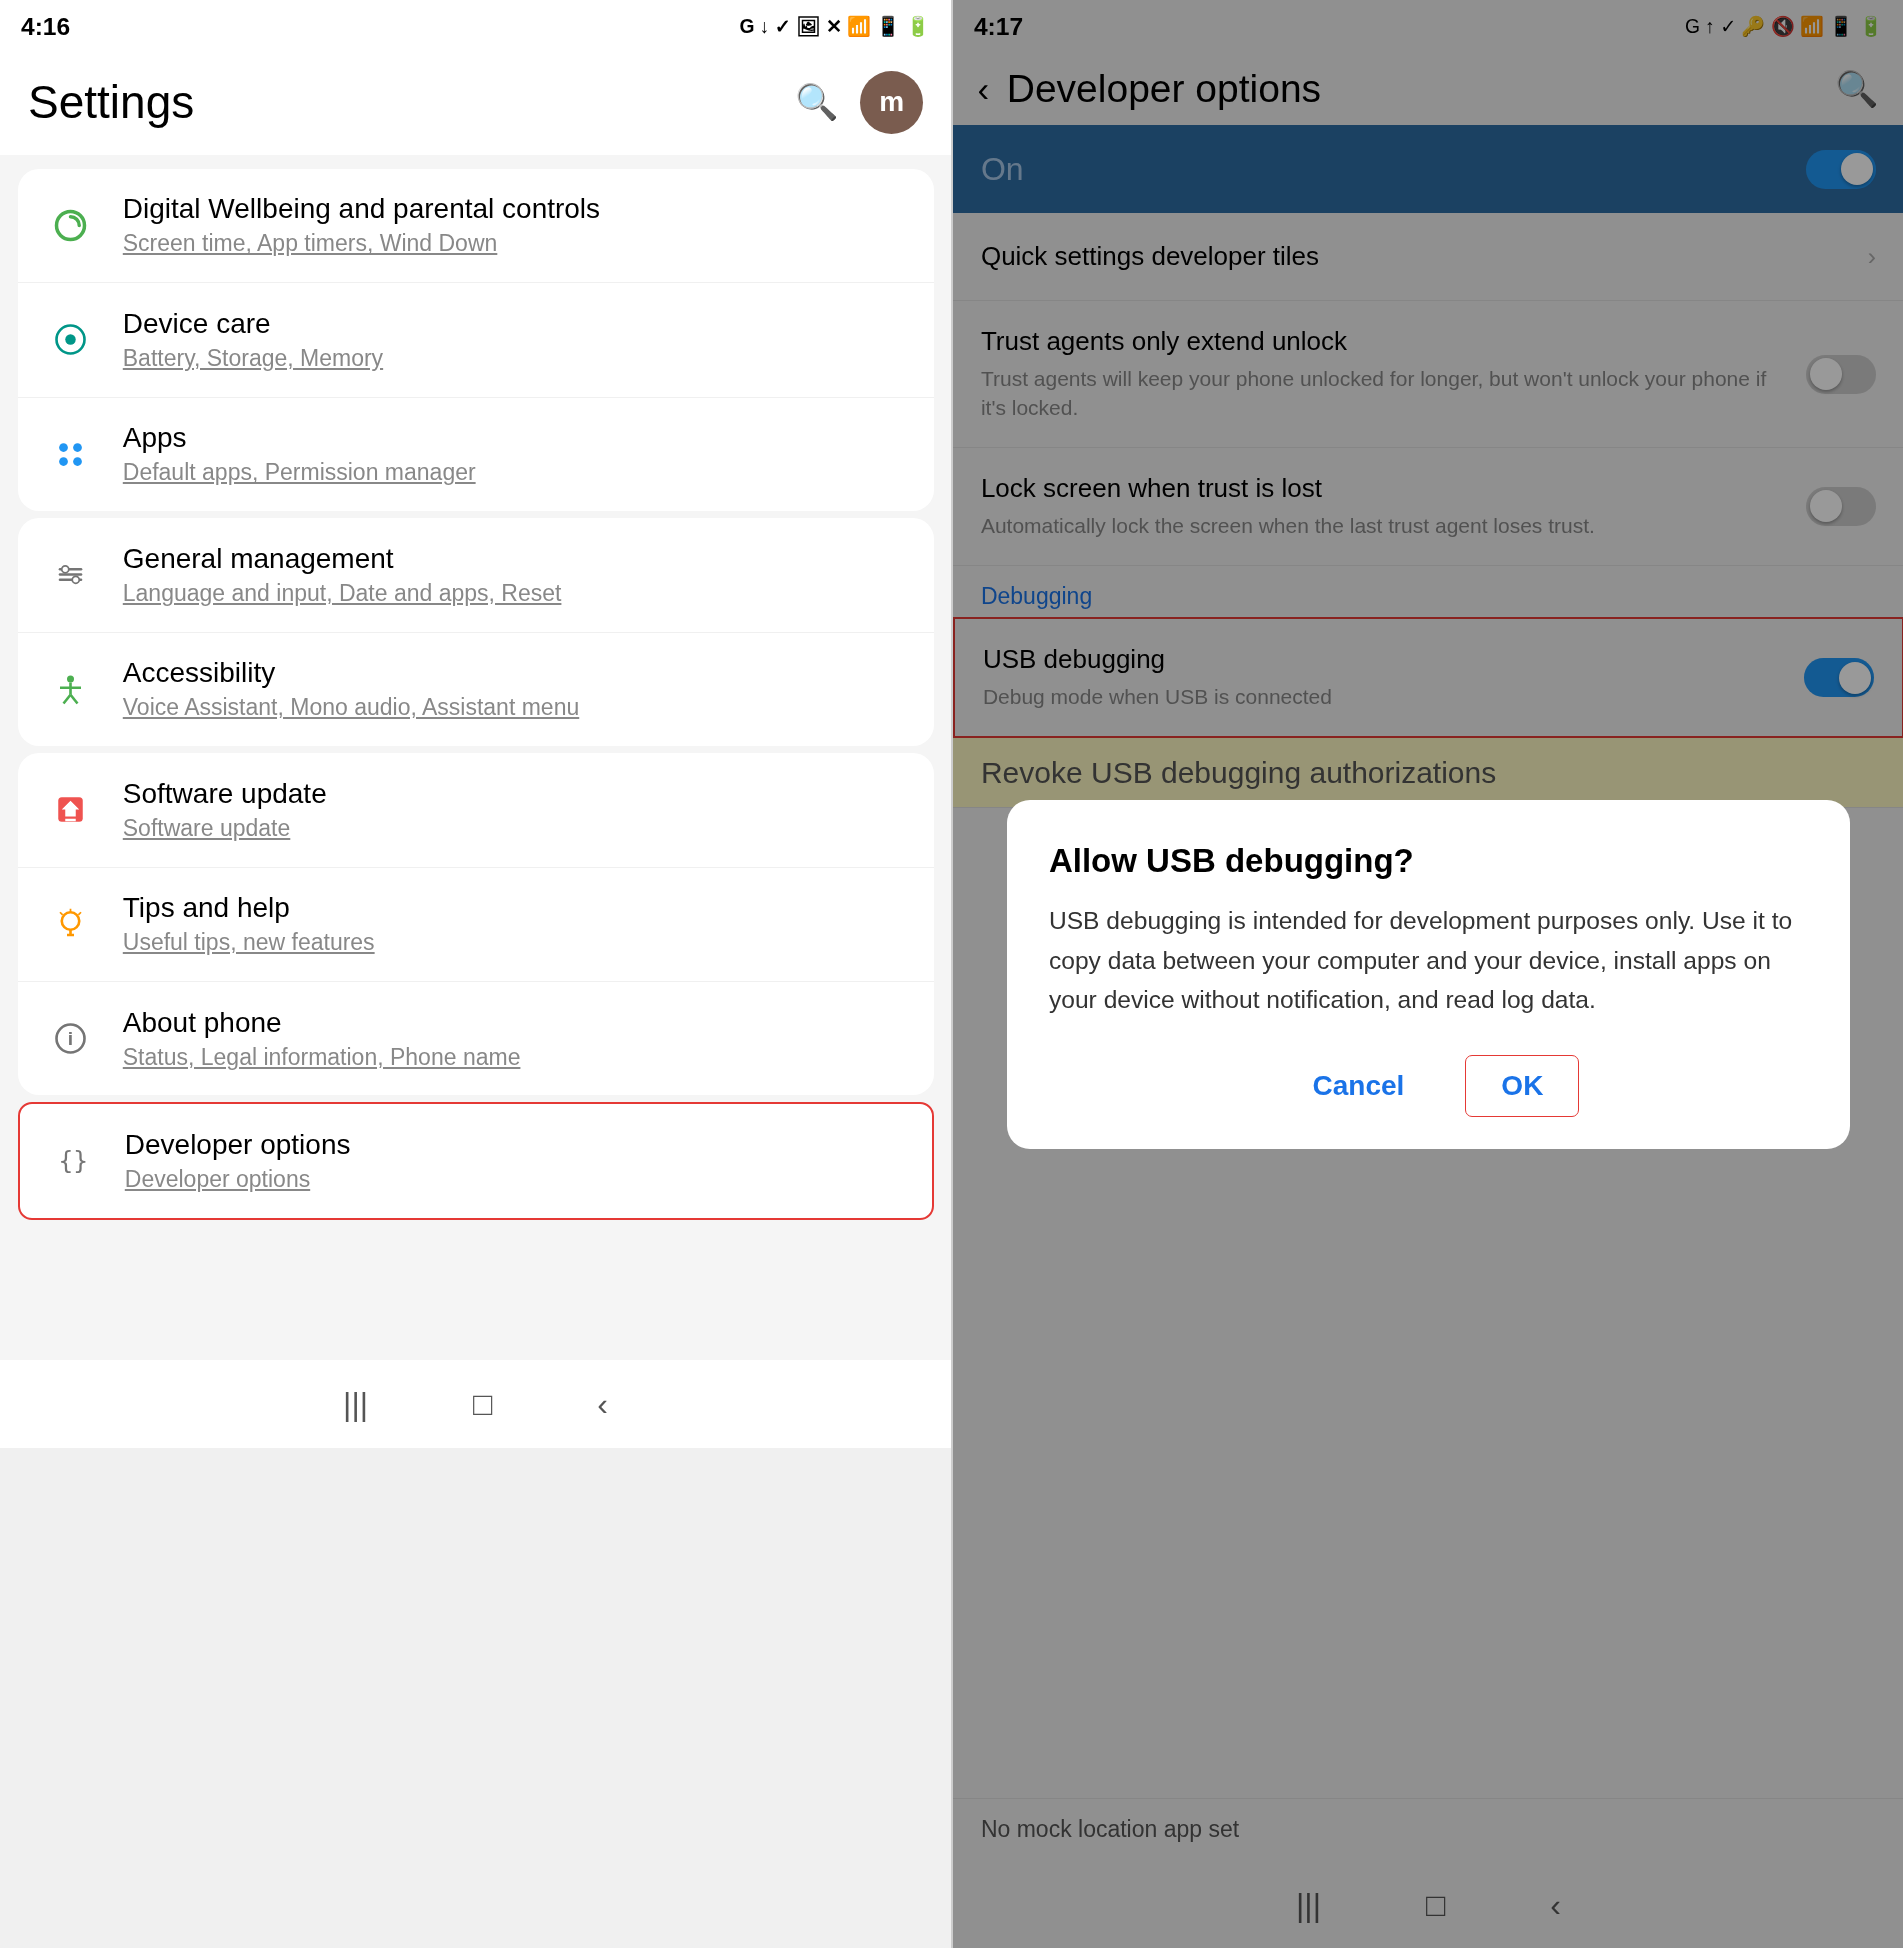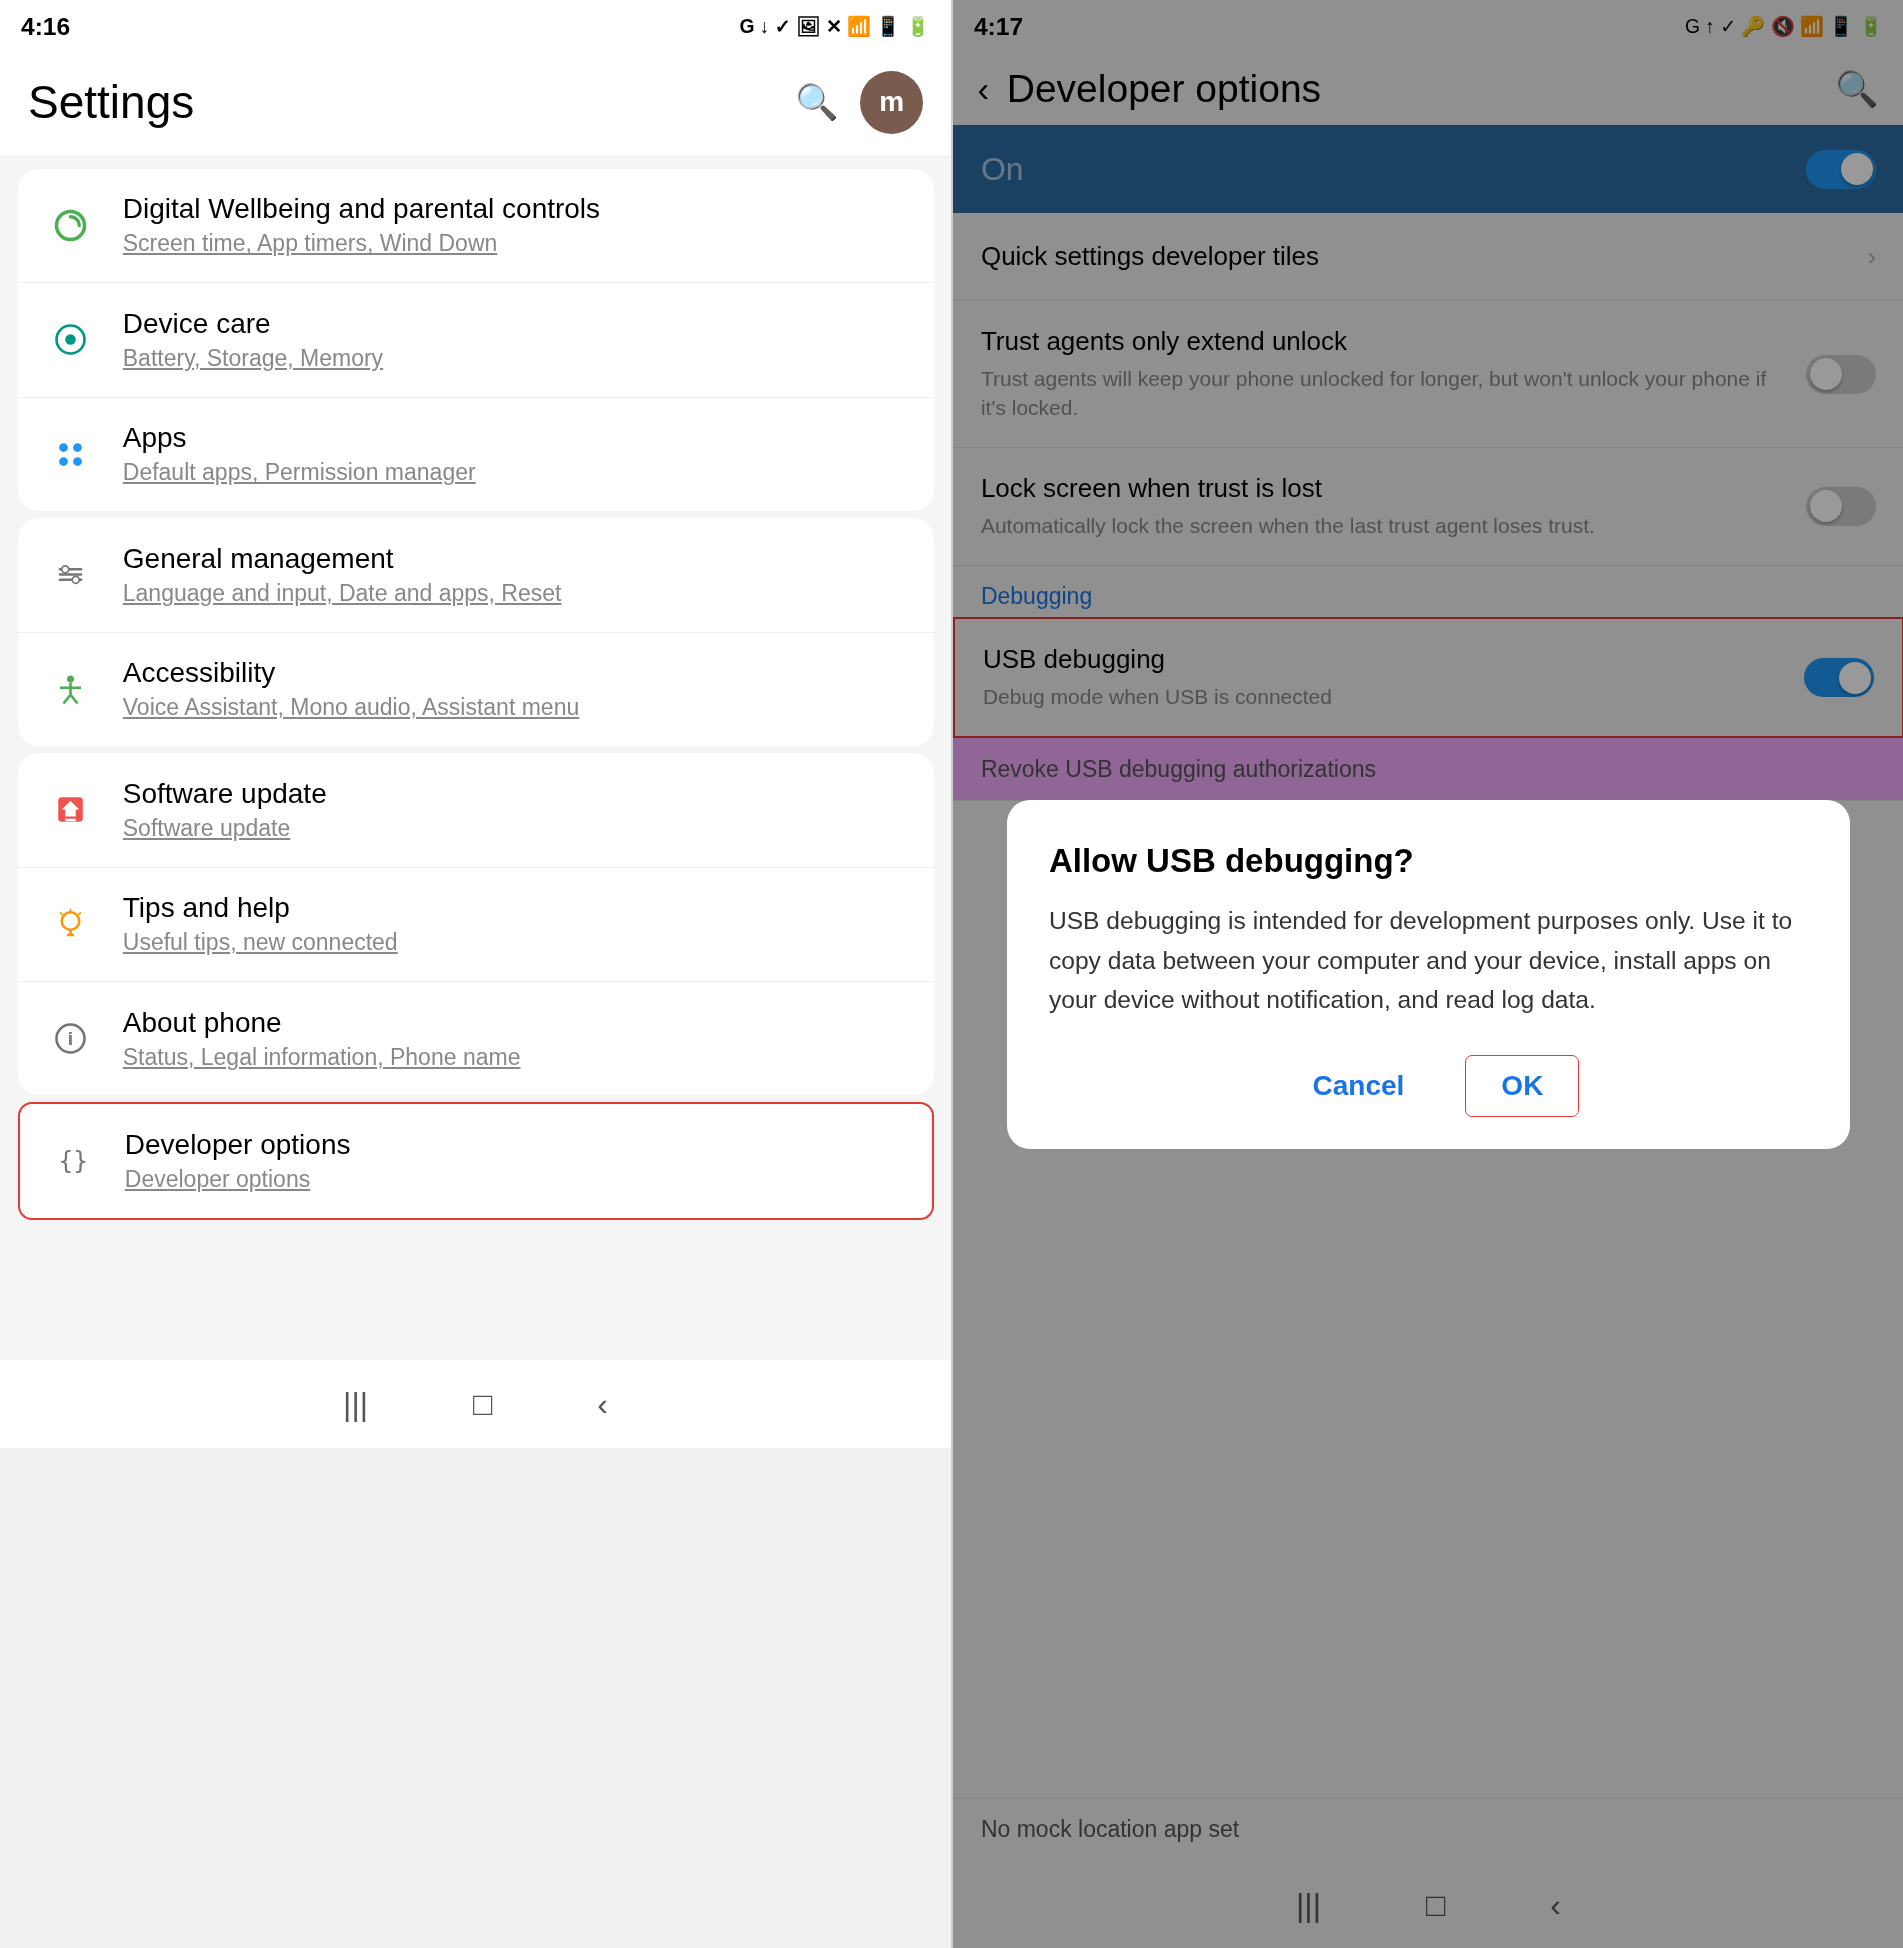--- a/index.html
+++ b/index.html
@@ -296,23 +296,23 @@
       padding: 17.6px 28px 7px;
       background: #f0f0f0;
     }
 
     .usb-debugging-box {
       border: 2.6px solid #e53935;
       margin: 0;
     }
 
     .truncated-item {
-      background: #f0abfc;
+      background: #fef9c3;
       padding: 17.6px 28px;
-      font-size: 23px;
+      font-size: 30px;
       color: #555;
       border-bottom: 0.9px solid #e0e0e0;
     }
 
     
     .dialog-overlay {
       position: absolute;
       top: 0;
       left: 0;
       right: 0;
@@ -502,21 +502,21 @@
             <circle cx="20" cy="16" r="10" fill="none" stroke="#ff9800" stroke-width="3"></circle>
             <line x1="20" y1="26" x2="20" y2="32" stroke="#ff9800" stroke-width="3"></line>
             <line x1="16" y1="32" x2="24" y2="32" stroke="#ff9800" stroke-width="3"></line>
             <line x1="20" y1="2" x2="20" y2="6" stroke="#ff9800" stroke-width="2"></line>
             <line x1="8" y1="6" x2="11" y2="9" stroke="#ff9800" stroke-width="2"></line>
             <line x1="32" y1="6" x2="29" y2="9" stroke="#ff9800" stroke-width="2"></line>
           </svg>
         </div>
         <div class="item-text">
           <div class="item-title">Tips and help</div>
-          <div class="item-subtitle">Useful tips, new connected</div>
+          <div class="item-subtitle">Useful tips, new features</div>
         </div>
       </div>
       <div class="settings-item">
         <div class="item-icon">
           <svg width="35" height="35" viewBox="0 0 40 40" style="font-size:36px">
             <circle cx="20" cy="20" r="16" fill="none" stroke="#757575" stroke-width="3"></circle>
             <text x="20" y="27" text-anchor="middle" fill="#757575" font-size="22" font-weight="bold">i</text>
           </svg>
         </div>
         <div class="item-text">

